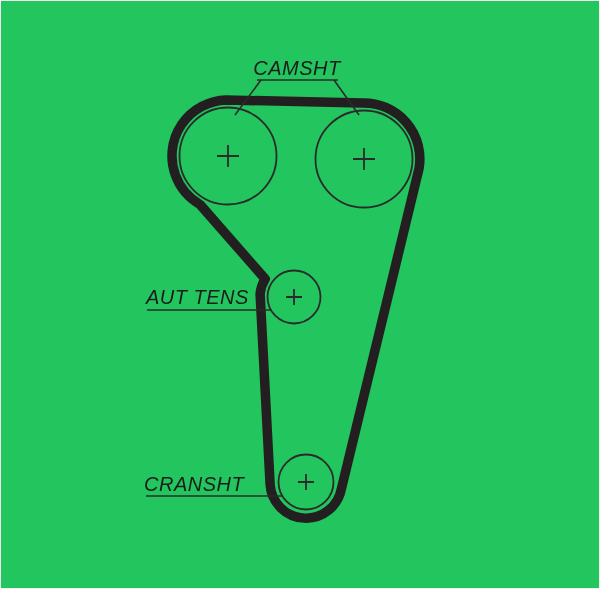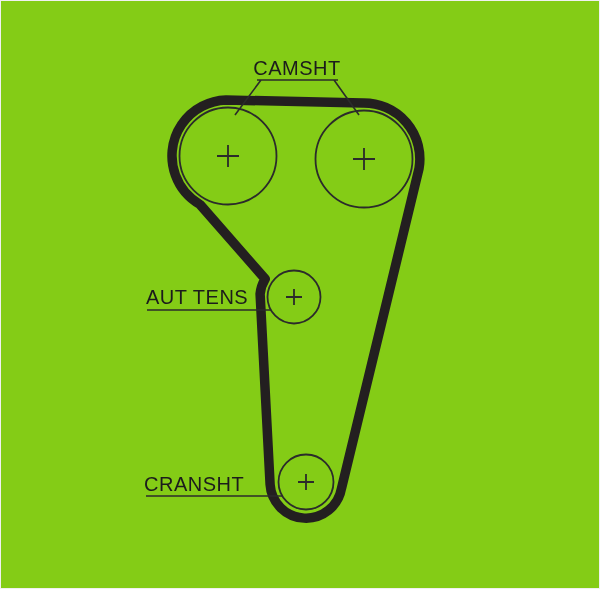--- a/index.html
+++ b/index.html
@@ -5,24 +5,25 @@
   html, body {
     margin: 0;
     padding: 0;
     background: #ffffff;
     font-family: "Liberation Sans", sans-serif;
   }
   .canvas {
     position: relative;
     width: 600px;
     height: 589px;
-    background: #84cc16;
+    background: #22c55e;
     box-sizing: border-box;
     border: 1px solid #f0f0f0;
     overflow: hidden;
+    font-style: italic;
   }
   svg { display: block; }
   .diagram-label {
     font-family: "Liberation Sans", sans-serif;
     font-size: 20px;
     letter-spacing: 0.5px;
     fill: #1c1c1c;
   }
 </style>
 </head>

